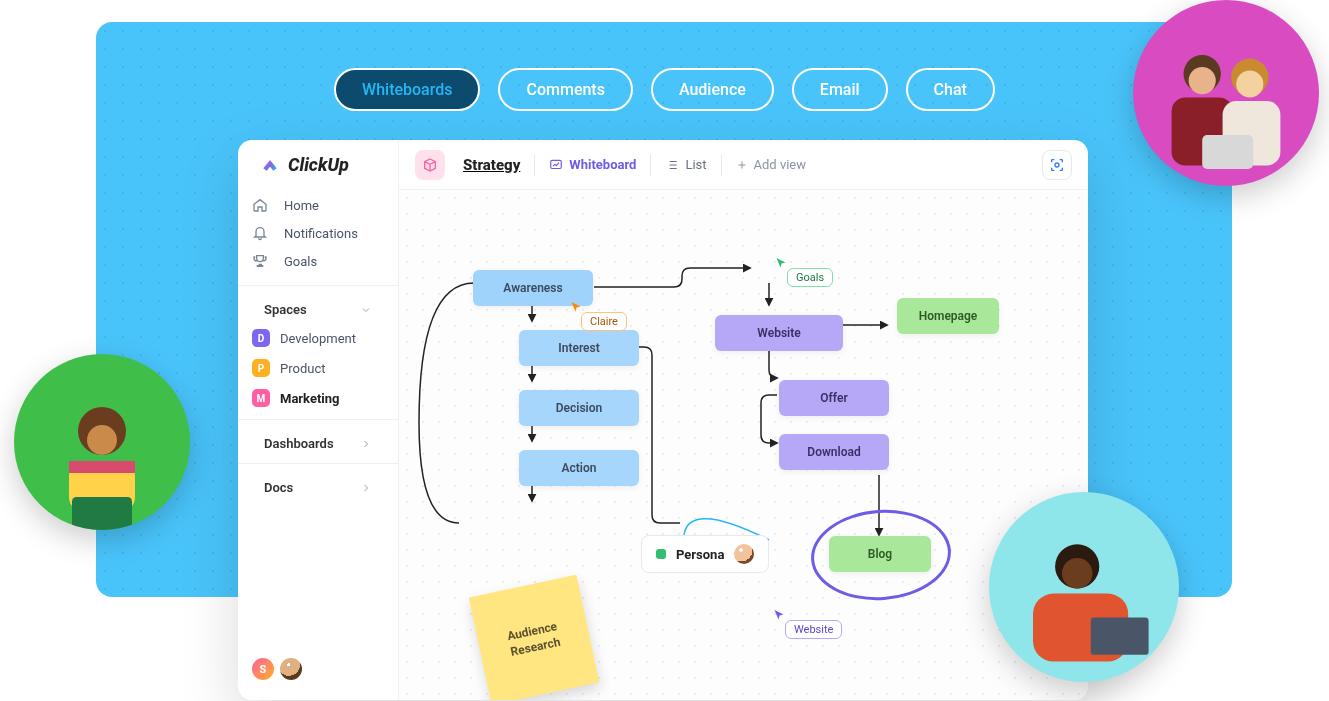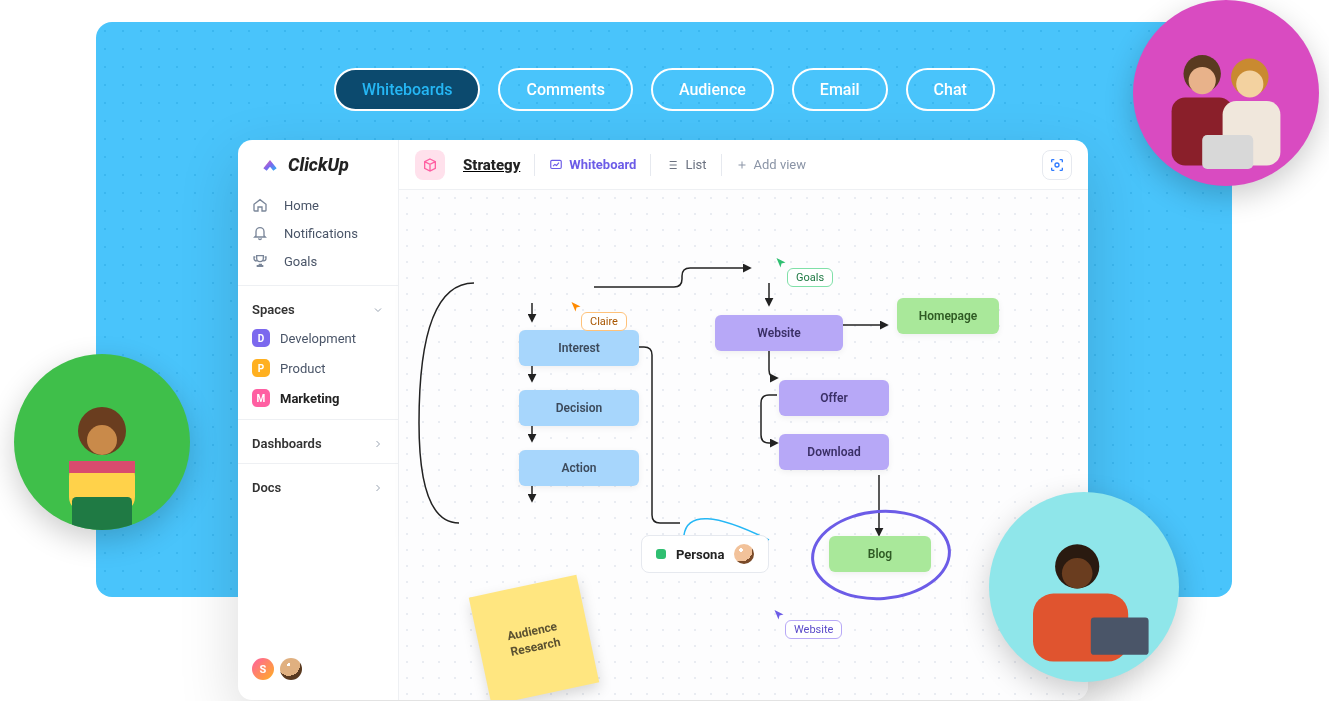--- a/index.html
+++ b/index.html
@@ -27,21 +27,21 @@
     background:#fff; border-radius: 14px; box-shadow: 0 20px 60px rgba(0,0,0,.15);
     display:flex; overflow:hidden;
   }
 
   .sidebar { width: 161px; border-right:1px solid #eef0f3; padding:14px 0 10px; display:flex; flex-direction:column; }
   .brand { display:flex; align-items:flex-end; gap:8px; padding:0 22px 12px; font-weight:800; font-size:18px; color:#222;font-style:italic; }
   .brand-logo { width:20px; height:20px; }
   .nav-list { list-style:none; padding:4px 0; }
   .nav-item { display:flex; align-items:center; gap:16px; padding:6px 14px; font-size:13px; color:#4a5568; cursor:pointer; }
   .nav-item .ico { width:16px; height:16px; color:#7a8699; }
-  .section-head { display:flex; align-items:center; justify-content:space-between; padding:10px 14px 6px; font-size:13px; font-weight:600; color:#333; }
+  .section-head { display:flex; align-items:center; justify-content:space-between; padding:10px 26px 6px; font-size:13px; font-weight:600; color:#333; }
   .section-head .chev { color:#9aa4b2; }
   .space-item { display:flex; align-items:center; gap:10px; padding:6px 14px; font-size:13px; color:#4a5568; cursor:pointer; }
   .space-badge { width:18px; height:18px; border-radius:5px; display:flex; align-items:center; justify-content:center; font-size:10px; font-weight:700; color:#fff; }
   .space-item.active { font-weight:700; color:#222; }
   .sep { height:1px; background:#eef0f3; margin:6px 0; }
   .sidebar-bottom { margin-top:auto; display:flex; align-items:center; gap:6px; padding:10px 14px; }
   .avatar-sm { width:22px; height:22px; border-radius:50%; }
 
   .main { flex:1; position:relative; }
   .topbar { display:flex; align-items:center; gap:14px; height:50px; padding:0 16px; border-bottom:1px solid #eef0f3; }
@@ -312,20 +312,21 @@
           <path d="M428 135 h60" marker-end="url(#arr)"></path>
           <path d="M370 150 v30 q0 8 8 8 h0" marker-end="url(#arr)"></path>
           <path d="M378 205 h-8 q-8 0 -8 8 v32 q0 8 8 8 h8" marker-end="url(#arr)"></path>
           <path d="M370 93 v22" marker-end="url(#arr)"></path>
           <path d="M370 350 q-80 -40 -85 -5" stroke="#25b7f5" marker-end=""></path>
           <path d="M480 285 v60" marker-end="url(#arr)"></path>
           <path d="M60 333 q-40 0 -40 -100 q0 -140 55 -140" stroke="#222"></path>
         </g>
       </svg>
 
+      <div class="node n-blue" style="left:74px; top:80px; width:120px; height:36px">Awareness</div>
       <div class="node n-bluer" style="left:74px; top:140px; width:120px; height:36px">Interest</div>
       <div class="node n-bluer" style="left:74px; top:200px; width:120px; height:36px">Decision</div>
       <div class="node n-bluer" style="left:74px; top:260px; width:120px; height:36px">Action</div>
 
       <div class="node n-purple" style="left:316px; top:125px; width:128px; height:36px">Website</div>
       <div class="node n-purple" style="left:380px; top:190px; width:110px; height:36px">Offer</div>
       <div class="node n-purple" style="left:380px; top:244px; width:110px; height:36px">Download</div>
 
       <div class="node n-green" style="left:498px; top:108px; width:102px; height:36px">Homepage</div>
       <div class="node n-green" style="left:430px; top:346px; width:102px; height:36px">Blog</div>

